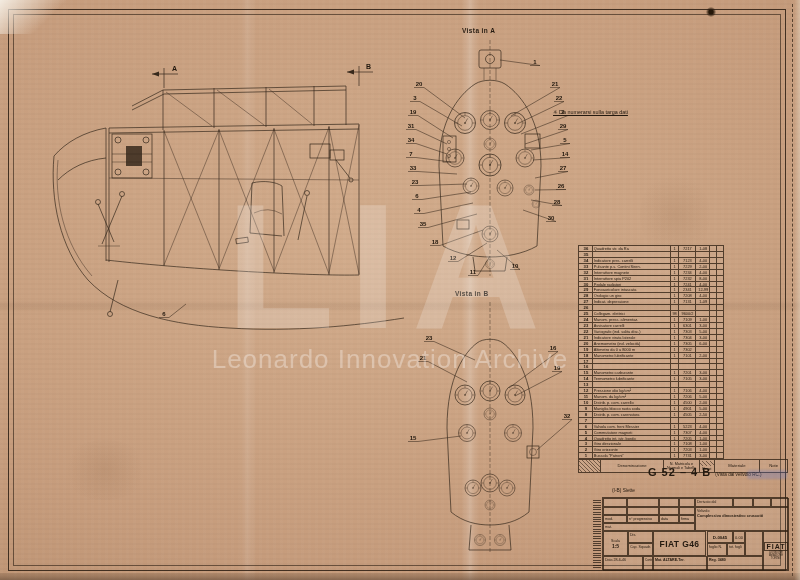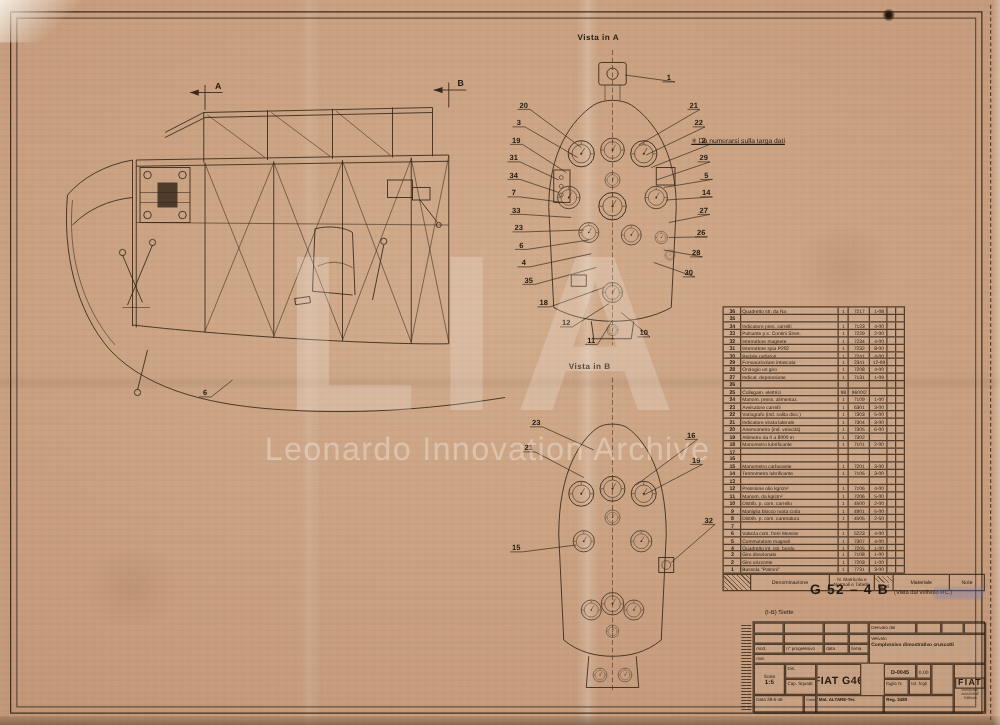--- a/index.html
+++ b/index.html
@@ -721,21 +721,21 @@
       <div>Velivolo</div>
       <div style="font-size:3.9px;font-weight:700">Complessivo dimostrativo cruscotti</div>
     </div>
 
     <div class="tb center" style="left:0;top:33px;width:25px;height:25px;flex-direction:column">
       <span>Scala</span>
       <span style="font-size:5px;font-weight:700">1:5</span>
     </div>
     <div class="tb" style="left:25px;top:33px;width:25px;height:12px">Dis.</div>
     <div class="tb" style="left:25px;top:45px;width:25px;height:13px">Cap. Squadr.</div>
-    <div class="tb center" style="left:50px;top:33px;width:36px;height:25px;font-size:8.5px;font-weight:700;letter-spacing:.4px">FIAT G46</div>
+    <div class="tb center" style="left:50px;top:33px;width:53px;height:25px;font-size:8.5px;font-weight:700;letter-spacing:.4px">FIAT G46</div>
     <div class="tb center" style="left:104px;top:33px;width:26px;height:12px;font-size:4.4px;font-weight:700">D-0045</div>
     <div class="tb center" style="left:130px;top:33px;width:12px;height:12px;font-size:4px">0.00</div>
     <div class="tb" style="left:104px;top:45px;width:20px;height:13px">foglio N.</div>
     <div class="tb" style="left:124px;top:45px;width:18px;height:13px">tot. fogli</div>
     <div class="tb" style="left:142px;top:33px;width:18px;height:25px"></div>
 
     <div class="tb center" style="left:160px;top:33px;width:26px;height:40px;flex-direction:column">
       <span style="font-size:7px;font-weight:700;letter-spacing:1px;border:.6px solid var(--tline);padding:0 1.5px">FIAT</span>
       <span style="font-size:2.7px">DIVISIONE</span>
       <span style="font-size:2.7px">AVIAZIONE</span>

